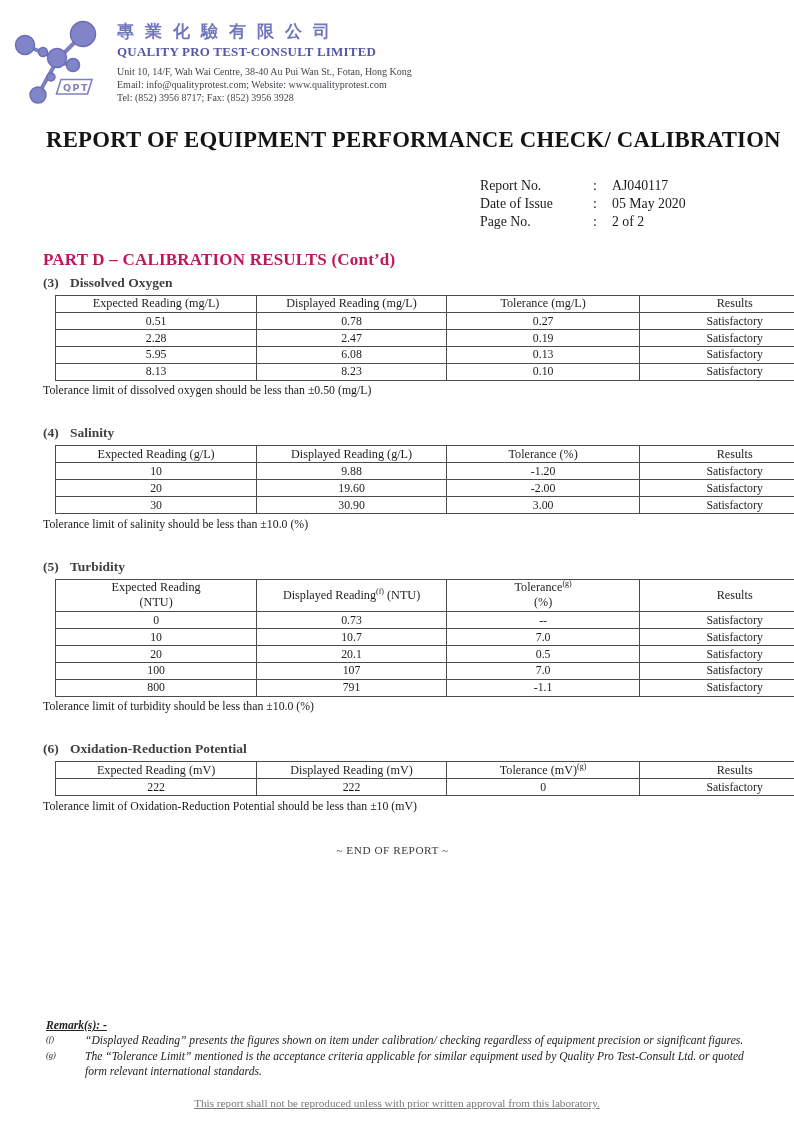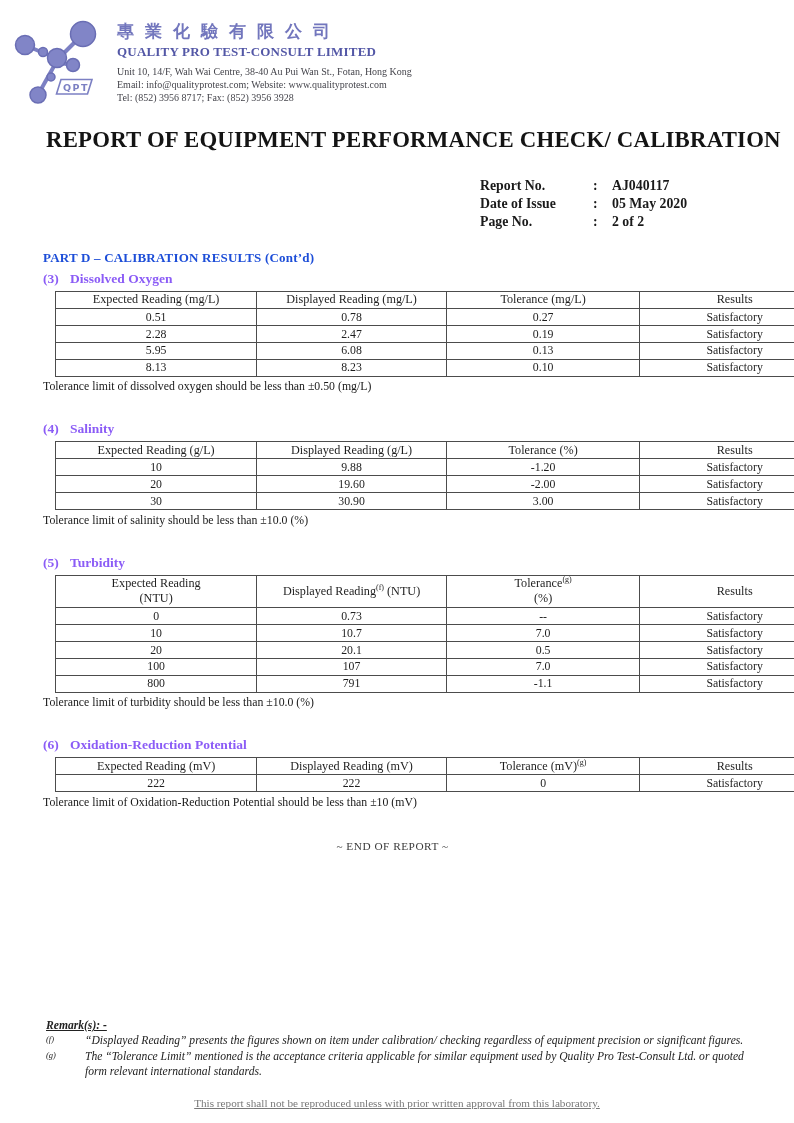--- a/index.html
+++ b/index.html
@@ -11,30 +11,30 @@
   
   .header { display:flex; align-items:flex-start; padding:13px 0 0 10px; }
   .logo { width:100px; height:100px; flex:0 0 100px; }
   .company { margin-left:7px; padding-top:9px; }
   .company-zh { font-size:17px; font-weight:bold; color:#7276bd; letter-spacing:11px; line-height:1.15; }
   .company-en { font-size:13px; font-weight:bold; color:#5357a6; letter-spacing:0.2px; margin-top:3px; line-height:1.15; }
   .addr-line { font-size:10px; color:#45454c; line-height:1.3; }
   .addr-line.first { margin-top:6px; }
   
   .title { margin:14px 46px 0; font-size:22.8px; font-weight:bold; color:#141414; letter-spacing:0.2px; white-space:nowrap; }
-  .report-info { margin:24px 0 16px 480px; font-size:13.8px; color:#1a1a1a;font-weight:bold; }
+  .report-info { margin:24px 0 16px 480px; font-size:13.8px; color:#1a1a1a; }
   .ri-row { display:flex; line-height:1.3; }
   .ri-label { flex:0 0 113px; }
   .ri-sep { flex:0 0 19px; }
-  .part-heading { margin:19px 0 0 43px; font-size:13px; font-weight:bold; letter-spacing:0.2px; color:#1d4ed8; }
+  .part-heading { margin:19px 0 0 43px; font-size:17px; font-weight:bold; letter-spacing:0.2px; color:#be185d; }
   
   #sections { margin-left:43px; width:690px; }
   .section { margin-top:27px; }
   .section:first-of-type { margin-top:5px; }
-  .section-heading { font-size:13.5px; font-weight:bold; color:#8b5cf6; margin-bottom:4px; }
+  .section-heading { font-size:13.5px; font-weight:bold; color:#404040; margin-bottom:4px; }
   .sec-num { display:inline-block; width:27px; }
   table { border-collapse:collapse; table-layout:fixed; margin-left:12px; width:775px; }
   th,td { border:1px solid #4c4c4c; text-align:center; padding:0.5px 2px;
           font-size:11.8px; line-height:1.26; font-weight:normal; color:#1e1e1e; }
   th { font-size:12.2px; }
   sup { font-size:8px; line-height:0; }
   .note { font-size:11.8px; margin-top:2.5px; color:#191919; }
   .end-of-report { width:675px; margin:30px 0 0 55px; text-align:center;
                    font-size:11.3px; letter-spacing:0.5px; color:#3a3a3a; }
   

